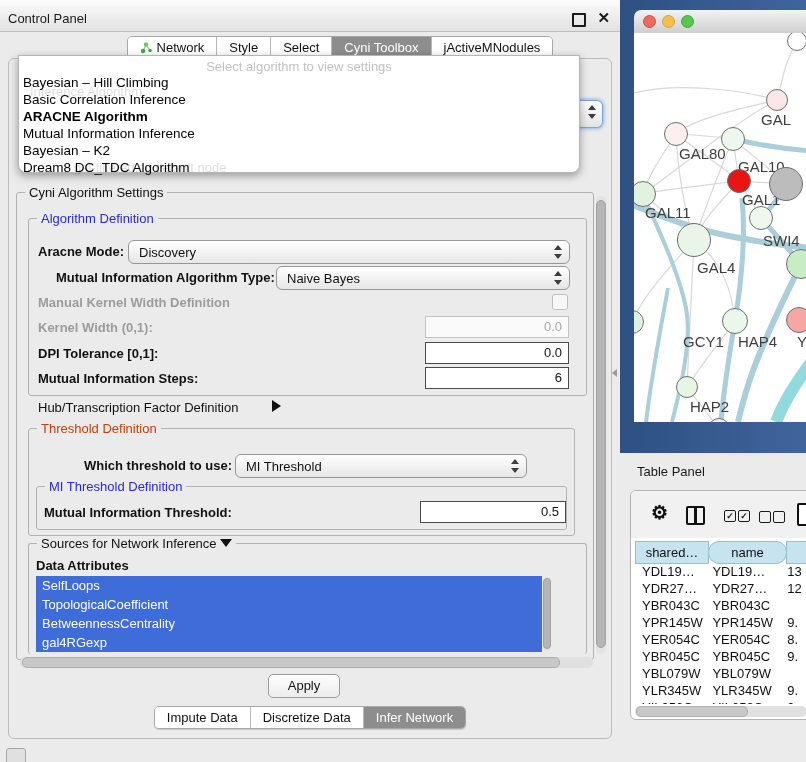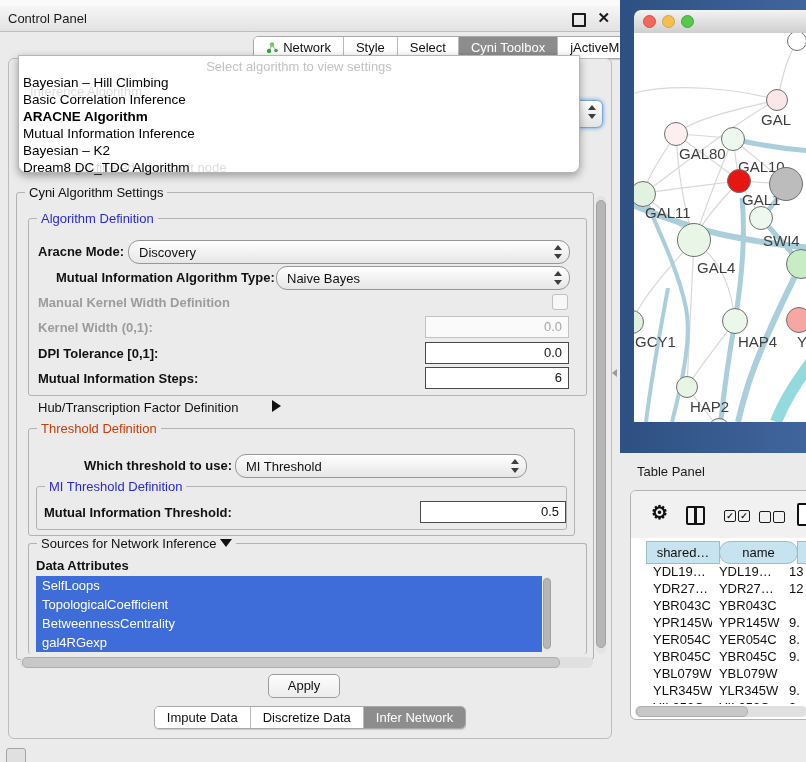--- a/index.html
+++ b/index.html
@@ -13,36 +13,36 @@
             border-bottom:1px solid #bdbdbd;display:flex;align-items:center;}
   .titlebar .t{margin-left:8px;font-size:13px;color:#1a1a1a;}
   .float-btn{position:absolute;right:34px;top:7px;width:10px;height:10px;border:2px solid #1a1a1a;border-radius:1px;}
   .close-btn{position:absolute;right:10px;top:3px;font-size:15px;font-weight:bold;color:#1a1a1a;}
 
   .tabbar{display:flex;border:1px solid #a8a8a8;border-radius:5px;overflow:hidden;background:#fff;
           box-shadow:0 1px 1px rgba(0,0,0,.15);}
   .tab{padding:3px 12px;background:#fff;color:#111;border-right:1px solid #b9b9b9;display:flex;align-items:center;gap:5px;white-space:nowrap;}
   .tab:last-child{border-right:none;}
   .tab.sel{background:#8d8d8d;color:#fff;}
-  #topTabs{left:0;top:36px;width:680px;display:flex;justify-content:flex-end;}
+  #topTabs{left:0;top:36px;width:680px;display:flex;justify-content:center;}
   #bottomTabs{left:0;top:706px;width:620px;display:flex;justify-content:center;}
 
   .inner-panel{left:8px;top:58px;width:602px;height:679px;background:#ebebeb;
                border:1px solid #bcbcbc;border-radius:6px;}
 
   .fieldset{position:absolute;border:1px solid #b2b2b2;border-radius:3px;}
   .legend{position:absolute;top:-8px;left:8px;background:#ebebeb;padding:0 4px;font-size:13px;}
   .legend.blue{color:#2a2ad4;}
   .legend.green{color:#c2410c;}
   .lbl{position:absolute;font-size:13px;color:#111;}
   .lbl.b{font-weight:bold;}
   .lbl.dis{color:#9c9c9c;font-weight:bold;}
 
   .combo{position:absolute;height:22px;background:linear-gradient(#ffffff,#e6e6e6);
-         border:1px solid #979797;border-radius:11px;display:flex;align-items:center;}
+         border:1px solid #979797;border-radius:6px;display:flex;align-items:center;}
   .combo .val{margin-left:10px;}
   .stepper{position:absolute;right:7px;top:4px;width:8px;height:14px;}
   .stepper:before,.stepper:after{content:"";position:absolute;left:0;border-left:4px solid transparent;border-right:4px solid transparent;}
   .stepper:before{top:0;border-bottom:5px solid #3d3d3d;}
   .stepper:after{bottom:0;border-top:5px solid #3d3d3d;}
 
   .field{position:absolute;height:20px;background:#fff;border:1px solid #4a4a4a;
          text-align:right;padding-right:6px;line-height:20px;}
   .field.dis{background:#fafafa;border:1px solid #c3c3c3;color:#a8a8a8;}
   .checkbox{position:absolute;width:14px;height:14px;border:1px solid #c0c0c0;border-radius:3px;background:#f7f7f7;}
@@ -89,21 +89,21 @@
   .colicon:before{content:"";position:absolute;left:6px;top:0;width:2.5px;height:15px;background:#111;}
   .cb{position:absolute;width:10px;height:10px;border:1.5px solid #1a1a1a;border-radius:2px;font-size:9px;
       line-height:10px;text-align:center;font-weight:bold;color:#1a1a1a;}
   .docicon{position:absolute;width:16px;height:19px;border:2px solid #111;border-radius:2px;background:#fff;}
   .tp-header{position:absolute;left:4px;top:50px;display:flex;}
   .tp-hcell{height:21px;background:#c6e3ef;border:1px solid #9bbecb;margin-right:-1px;
             text-align:center;line-height:21px;font-size:13px;overflow:hidden;}
   .tp-rows{position:absolute;left:4px;top:72px;width:176px;height:141px;overflow:hidden;}
   .tp-row{display:flex;height:17px;line-height:17px;}
   .tp-cell{padding-left:7px;font-size:13px;overflow:hidden;white-space:nowrap;}
-  .c1{width:72px;margin-left:11px;} .c2{width:77px;border-radius:11px;} .c3{width:27px;}
+  .c1{width:72px;} .c2{width:77px;border-radius:11px;} .c3{width:27px;}
 
   .corner-btn{left:6px;top:748px;width:18px;height:18px;background:#e0e0e0;border:1px solid #a5a5a5;border-radius:3px;}
 </style>
 </head>
 <body>
 
 <div id="root">
 
   <div class="abs topstrip"></div>
   <div class="abs titlebar">
@@ -293,21 +293,21 @@
       <div class="net-label" style="left: 108px; top: 158px;">GAL1</div>
       <div class="net-node" style="left: 135px; top: 134px; height: 34px; width: 34px; background: rgb(188, 188, 188);"></div>
       <div class="net-node" style="left: -4px; top: 148px; height: 26px; width: 26px; background: rgb(226, 242, 224);"></div>
       <div class="net-label" style="left: 11px; top: 171px;">GAL11</div>
       <div class="net-node" style="left: 115px; top: 173px; height: 24px; width: 24px; background: rgb(238, 248, 238);"></div>
       <div class="net-label" style="left: 129px; top: 199px;">SWI4</div>
       <div class="net-node" style="left: 43px; top: 190px; height: 34px; width: 34px; background: rgb(233, 245, 231);"></div>
       <div class="net-label" style="left: 63px; top: 226px;">GAL4</div>
       <div class="net-node" style="left: 152px; top: 216px; height: 30px; width: 30px; background: rgb(200, 236, 196);"></div>
       <div class="net-node" style="left: -14px; top: 277px; height: 24px; width: 24px; background: rgb(223, 242, 221);"></div>
-      <div class="net-label" style="left: 1px; top: 300px;">GCY1</div>
+      <div class="net-label" style="left: 1px; top: 300px; padding-left: 48px;">GCY1</div>
       <div class="net-node" style="left: 88px; top: 275px; height: 26px; width: 26px; background: rgb(235, 247, 235);"></div>
       <div class="net-label" style="left: 104px; top: 300px;">HAP4</div>
       <div class="net-node" style="left: 152px; top: 274px; height: 26px; width: 26px; background: rgb(246, 167, 163);"></div>
       <div class="net-label" style="left: 163px; top: 300px;">Y</div>
       <div class="net-node" style="left: 42px; top: 343px; height: 22px; width: 22px; background: rgb(231, 245, 229);"></div>
       <div class="net-label" style="left: 56px; top: 365px;">HAP2</div>
       <div class="net-node" style="left: 74px; top: 385px; height: 22px; width: 22px; background: rgb(231, 245, 229);"></div>
     </div>
 
   <span class="abs tp-title">Table Panel</span>

